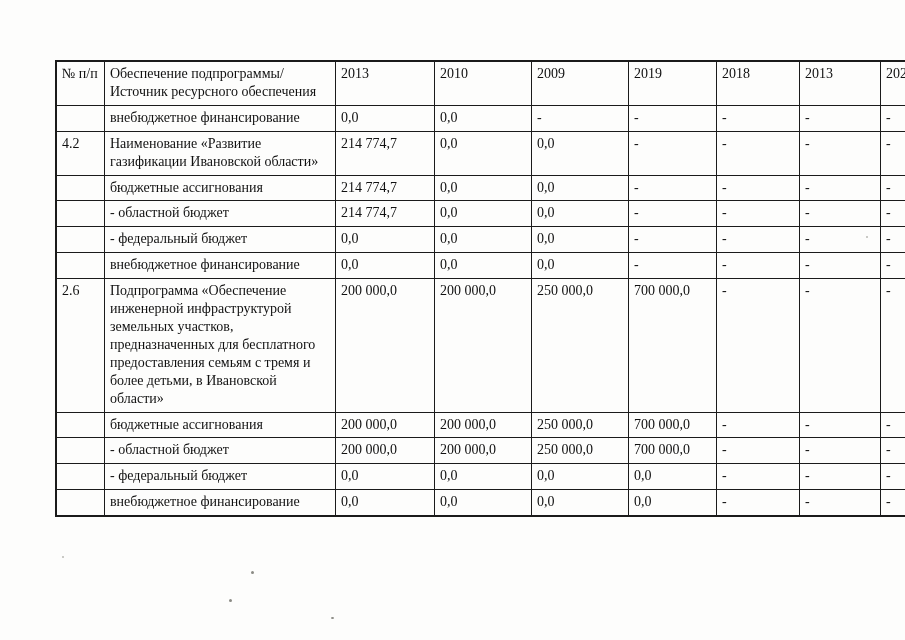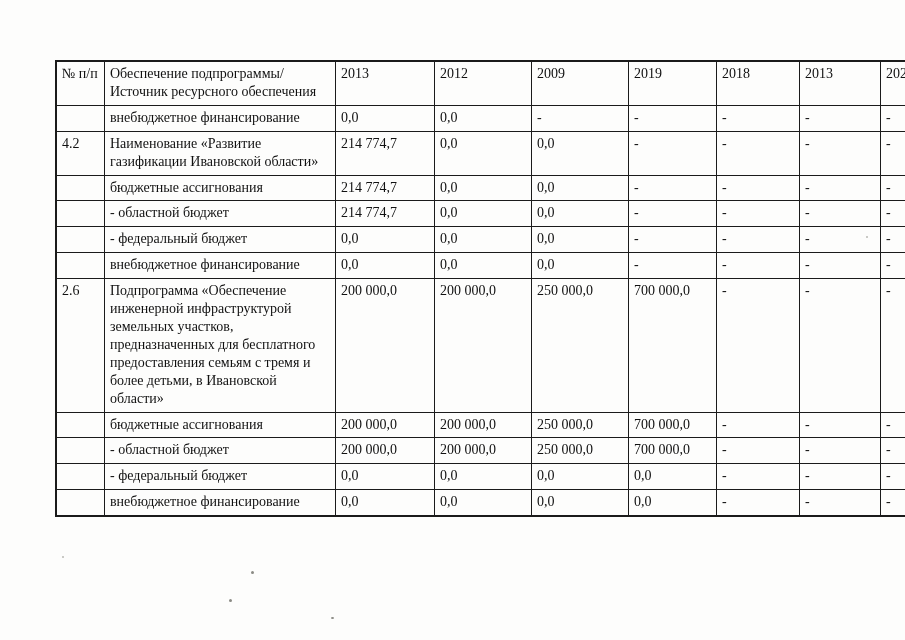--- a/index.html
+++ b/index.html
@@ -63,21 +63,21 @@
 <body>
 
 <div class="page">
 
   <table class="budget">
     <thead>
       <tr>
           <th class="col-0">№ п/п</th>
           <th class="col-1">Обеспечение подпрограммы/ Источник ресурсного обеспечения</th>
           <th class="col-2">2013</th>
-          <th class="col-3">2012</th>
+          <th class="col-3">2010</th>
           <th class="col-4">2009</th>
           <th class="col-5">2019</th>
           <th class="col-6">2018</th>
           <th class="col-7">2013</th>
           <th class="col-8">2020</th>
         </tr>
     </thead>
     <tbody>
         <tr>
           <td class="col-0 num-cell"></td>

